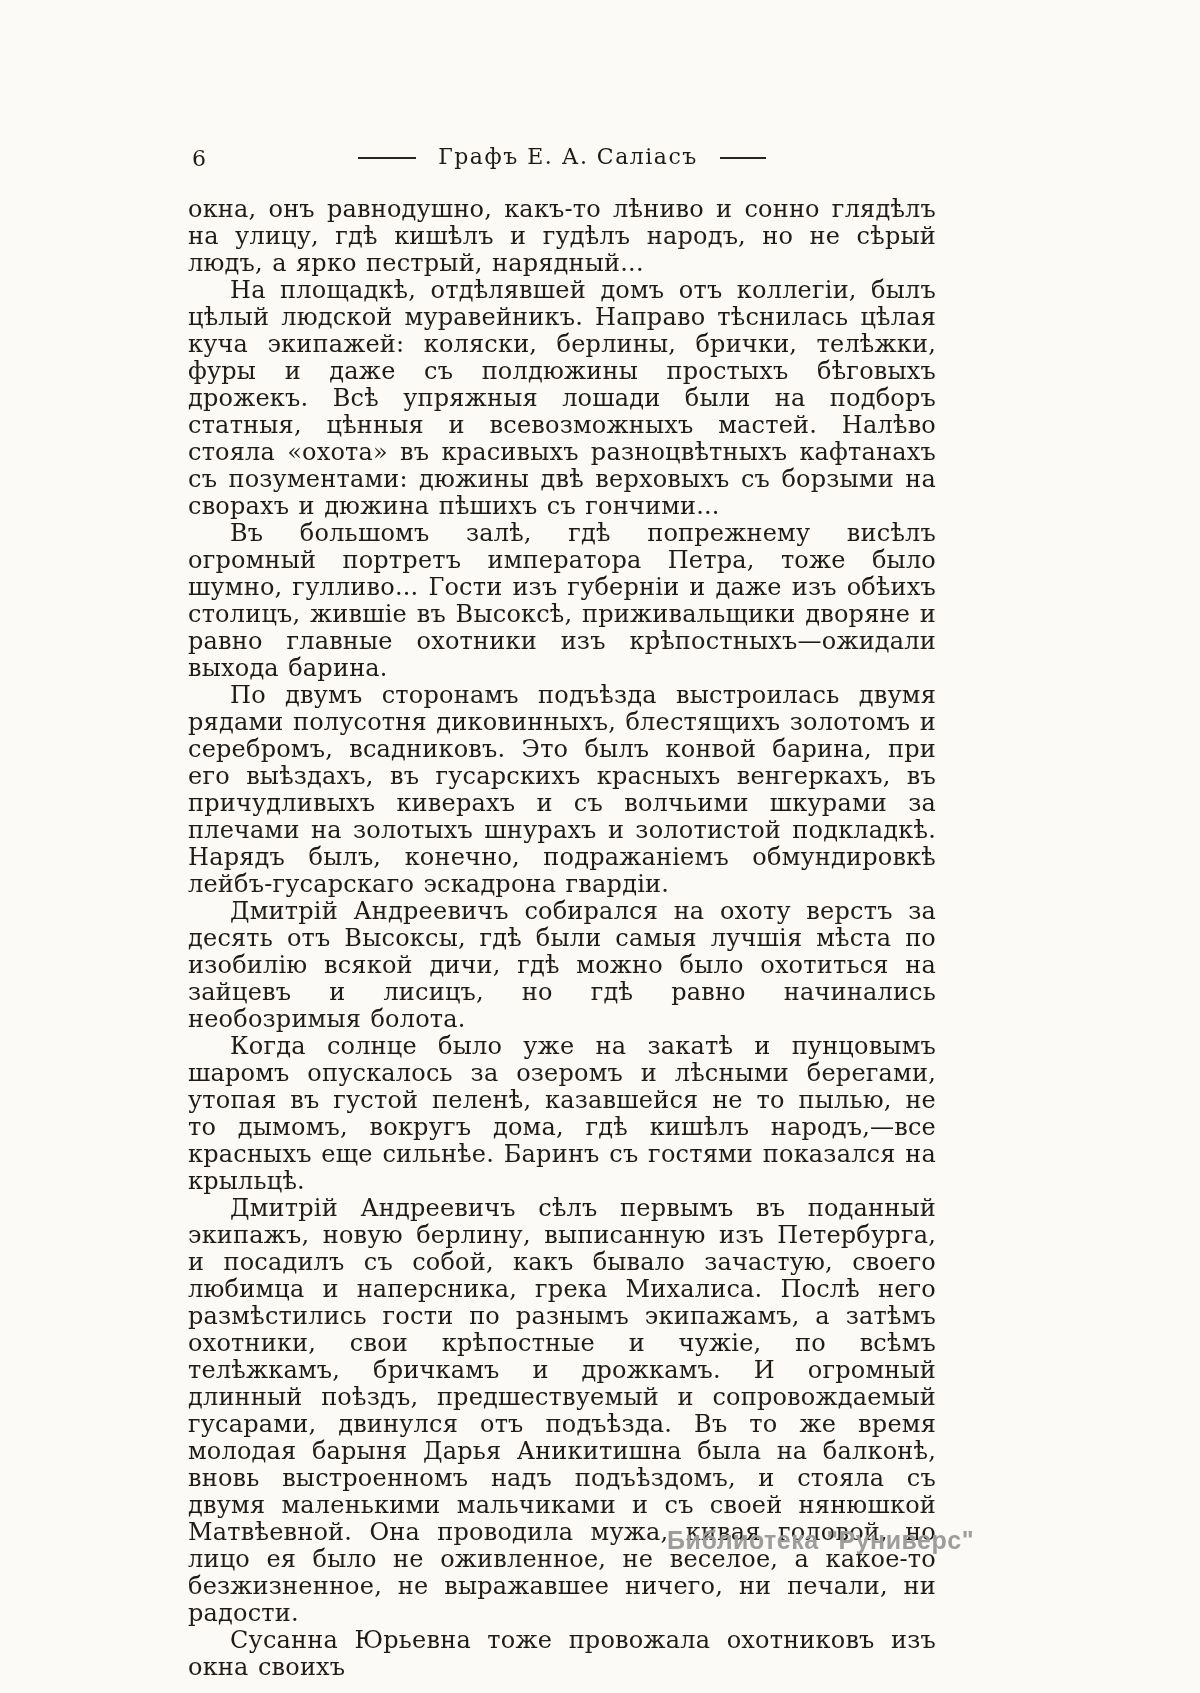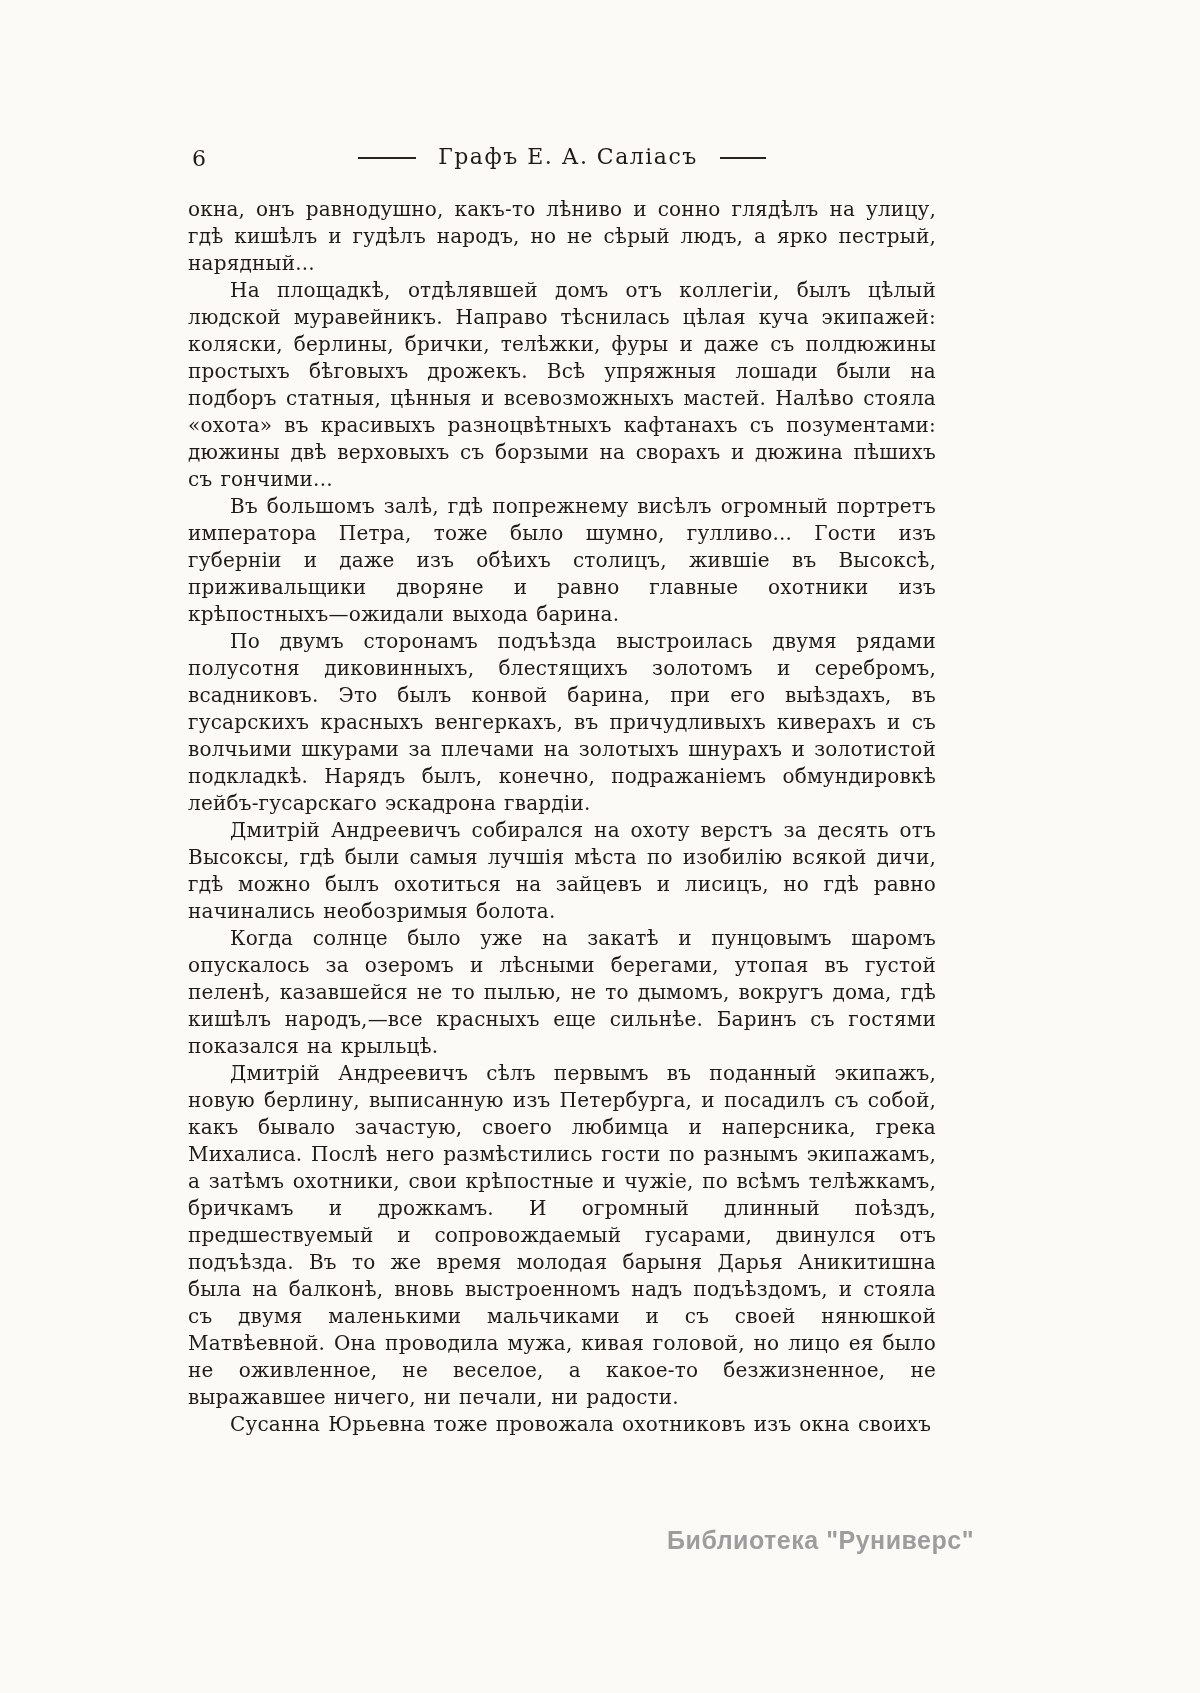--- a/index.html
+++ b/index.html
@@ -45,21 +45,21 @@
     height: 0;
     border-top: 2px solid #2a241e;
     margin-top: 3px;
   }
   .header-rule.short { width: 46px; }
   .text-block {
     position: absolute;
     left: 188px;
     top: 196px;
     width: 748px;
-    font-size: 20px;
+    font-size: 24px;
     line-height: 27px;
     text-align: justify;
     word-spacing: 1.5px;
     letter-spacing: 0.2px;
   }
   .text-block p {
     margin: 0;
     text-indent: 42px;
   }
   .text-block p.continuation {
@@ -89,21 +89,21 @@
     <span class="header-rule"></span>
     <span class="running-title">Графъ Е. А. Саліасъ</span>
     <span class="header-rule short"></span>
   </div>
 
   <div class="text-block">
     <p class="continuation">окна, онъ равнодушно, какъ-то лѣниво и сонно глядѣлъ на улицу, гдѣ кишѣлъ и гудѣлъ народъ, но не сѣрый людъ, а ярко пестрый, нарядный...</p>
     <p>На площадкѣ, отдѣлявшей домъ отъ коллегіи, былъ цѣлый людской муравейникъ. Направо тѣснилась цѣлая куча экипажей: коляски, берлины, брички, телѣжки, фуры и даже съ полдюжины простыхъ бѣговыхъ дрожекъ. Всѣ упряжныя лошади были на подборъ статныя, цѣнныя и всевозможныхъ мастей. Налѣво стояла «охота» въ красивыхъ разноцвѣтныхъ кафтанахъ съ позументами: дюжины двѣ верховыхъ съ борзыми на сворахъ и дюжина пѣшихъ съ гончими...</p>
     <p>Въ большомъ залѣ, гдѣ попрежнему висѣлъ огромный портретъ императора Петра, тоже было шумно, гулливо... Гости изъ губерніи и даже изъ обѣихъ столицъ, жившіе въ Высоксѣ, приживальщики дворяне и равно главные охотники изъ крѣпостныхъ—ожидали выхода барина.</p>
     <p>По двумъ сторонамъ подъѣзда выстроилась двумя рядами полусотня диковинныхъ, блестящихъ золотомъ и серебромъ, всадниковъ. Это былъ конвой барина, при его выѣздахъ, въ гусарскихъ красныхъ венгеркахъ, въ причудливыхъ киверахъ и съ волчьими шкурами за плечами на золотыхъ шнурахъ и золотистой подкладкѣ. Нарядъ былъ, конечно, подражаніемъ обмундировкѣ лейбъ-гусарскаго эскадрона гвардіи.</p>
-    <p>Дмитрій Андреевичъ собирался на охоту верстъ за десять отъ Высоксы, гдѣ были самыя лучшія мѣста по изобилію всякой дичи, гдѣ можно былъ охотиться на зайцевъ и лисицъ, но гдѣ равно начинались необозримыя болота.</p>
+    <p>Дмитрій Андреевичъ собирался на охоту верстъ за десять отъ Высоксы, гдѣ были самыя лучшія мѣста по изобилію всякой дичи, гдѣ можно было охотиться на зайцевъ и лисицъ, но гдѣ равно начинались необозримыя болота.</p>
     <p>Когда солнце было уже на закатѣ и пунцовымъ шаромъ опускалось за озеромъ и лѣсными берегами, утопая въ густой пеленѣ, казавшейся не то пылью, не то дымомъ, вокругъ дома, гдѣ кишѣлъ народъ,—все красныхъ еще сильнѣе. Баринъ съ гостями показался на крыльцѣ.</p>
     <p>Дмитрій Андреевичъ сѣлъ первымъ въ поданный экипажъ, новую берлину, выписанную изъ Петербурга, и посадилъ съ собой, какъ бывало зачастую, своего любимца и наперсника, грека Михалиса. Послѣ него размѣстились гости по разнымъ экипажамъ, а затѣмъ охотники, свои крѣпостные и чужіе, по всѣмъ телѣжкамъ, бричкамъ и дрожкамъ. И огромный длинный поѣздъ, предшествуемый и сопровождаемый гусарами, двинулся отъ подъѣзда. Въ то же время молодая барыня Дарья Аникитишна была на балконѣ, вновь выстроенномъ надъ подъѣздомъ, и стояла съ двумя маленькими мальчиками и съ своей нянюшкой Матвѣевной. Она проводила мужа, кивая головой, но лицо ея было не оживленное, не веселое, а какое-то безжизненное, не выражавшее ничего, ни печали, ни радости.</p>
     <p class="gap-before">Сусанна Юрьевна тоже провожала охотниковъ изъ окна своихъ</p>
   </div>
 
   <div class="watermark">Библиотека "Руниверс"</div>
 
 </div>
 
 </body></html>

